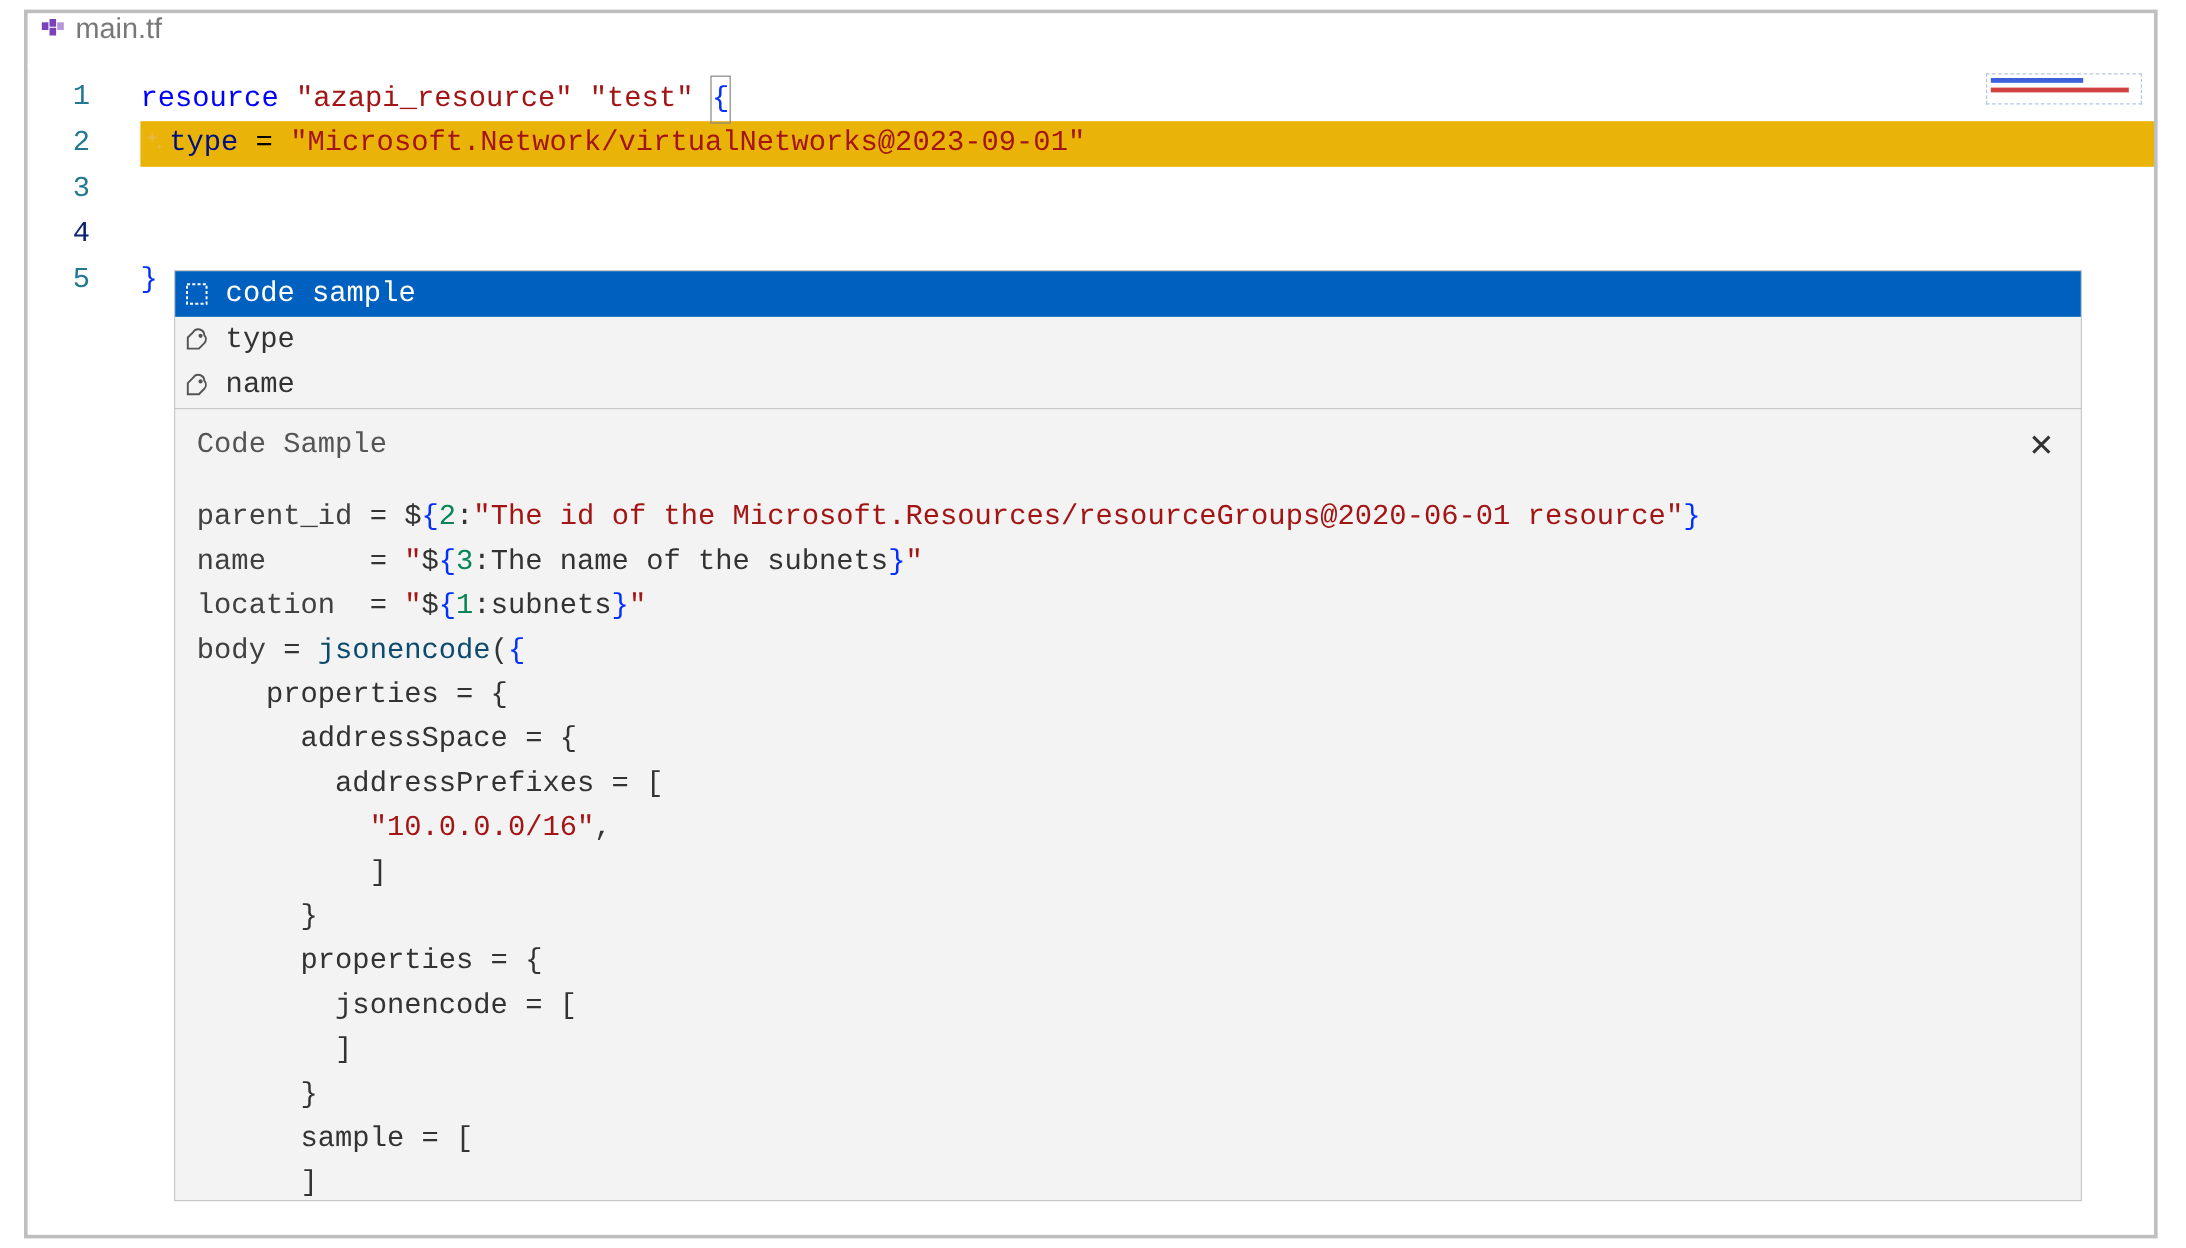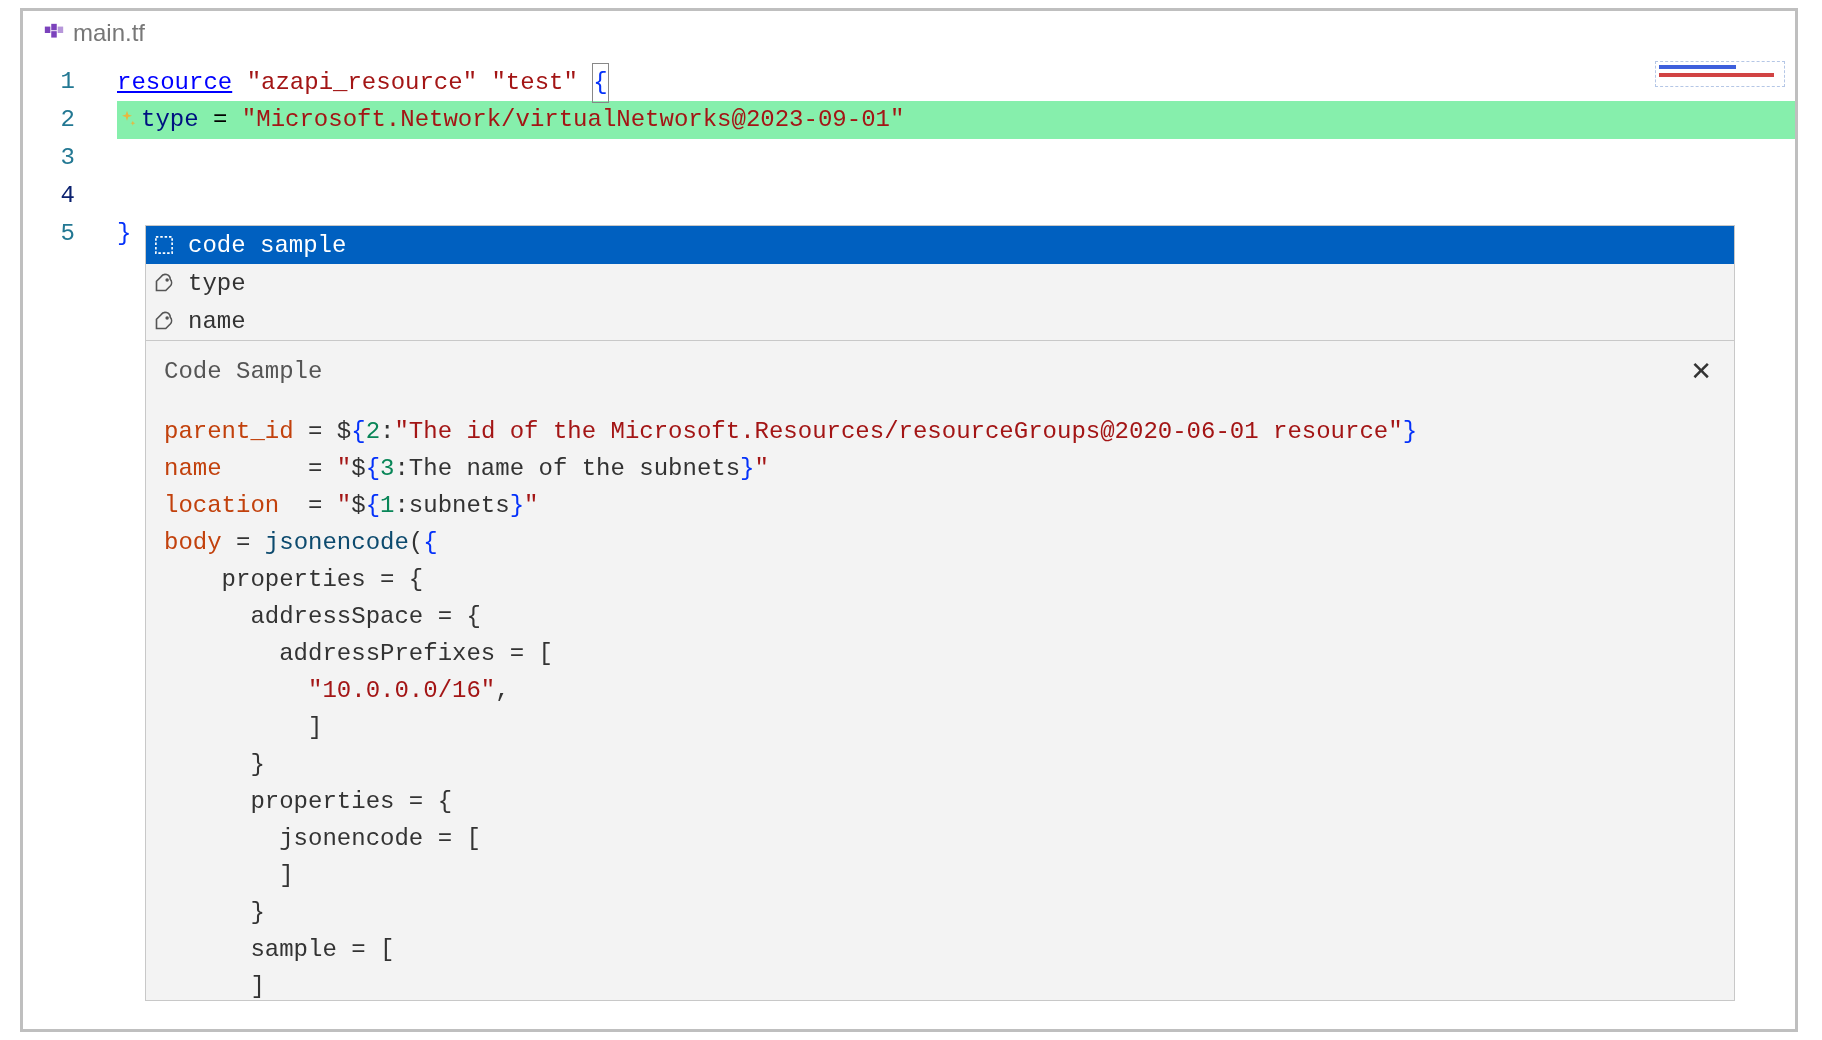--- a/index.html
+++ b/index.html
@@ -10,22 +10,22 @@
     position: absolute;
     left: 20px; top: 8px;
     width: 1778px; height: 1024px;
     border: 3px solid #bfbfbf;
     background: #fff;
   }
 
   .tab-bar {
     height: 44px;
     display: flex;
-    align-items: center;
-    padding-left: 20px;
+    align-items: flex-start;
+    padding-left: 10px;
     border-bottom: 1px solid #fff;
   }
   .tab {
     display: flex;
     align-items: center;
     gap: 8px;
     color: #777;
     font-family: -apple-system, "Segoe UI", Arial, sans-serif;
     font-size: 24px;
   }
@@ -49,23 +49,23 @@
   }
   .gutter .ln { padding-right: 42px; line-height: 38px; color:#237893;}
   .gutter .ln.active { color:#0b216f; }
 
   .code {
     flex: 1;
     padding-top: 8px;
     position: relative;
   }
   .code-line { line-height: 38px; height: 38px; white-space: pre; }
-  .code-line.hl { background: #86efac; }
-
-  .t-kw { color: #0000ff; text-decoration: underline; }
+  .code-line.hl { background: #eab308; }
+
+  .t-kw { color: #0000ff; }
   .t-str { color: #a31515; }
   .t-brace { color: #0431FA; }
   .t-attr { color: #001080; }
   .t-op { color: #000; }
 
   .sparkle {
     display:inline-block; width:22px; height:22px;
     vertical-align: -3px;
     margin-right: 2px;
   }
@@ -124,21 +124,21 @@
   }
   .doc-head {
     display:flex;
     justify-content: space-between;
     align-items:center;
     color: #555;
     margin-bottom: 22px;
   }
   .doc-close { cursor:pointer; color:#333; padding:4px; font-family: Arial, sans-serif;}
   .doc-body { white-space: pre; line-height: 37px; color:#333; }
-  .doc-body .k { color: #c2410c; }
+  .doc-body .k { color: #404040; }
   .doc-body .s { color: #a31515; }
   .doc-body .f { color: #0c4a6e; }
   .doc-body .p { color: #098658; }
   .doc-body .br { color: #0431FA; }
   .close-x { font-size: 26px; font-weight: 300; }
 </style>
 </head>
 <body>
 
 <div class="frame">

